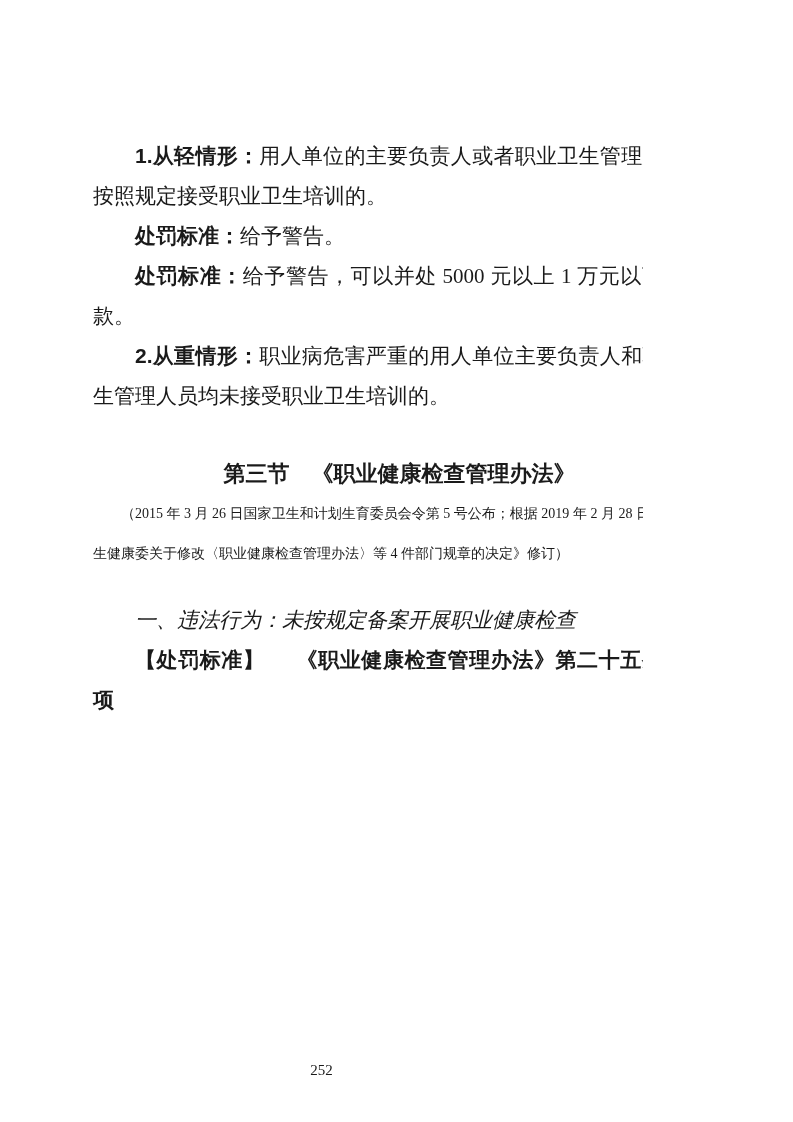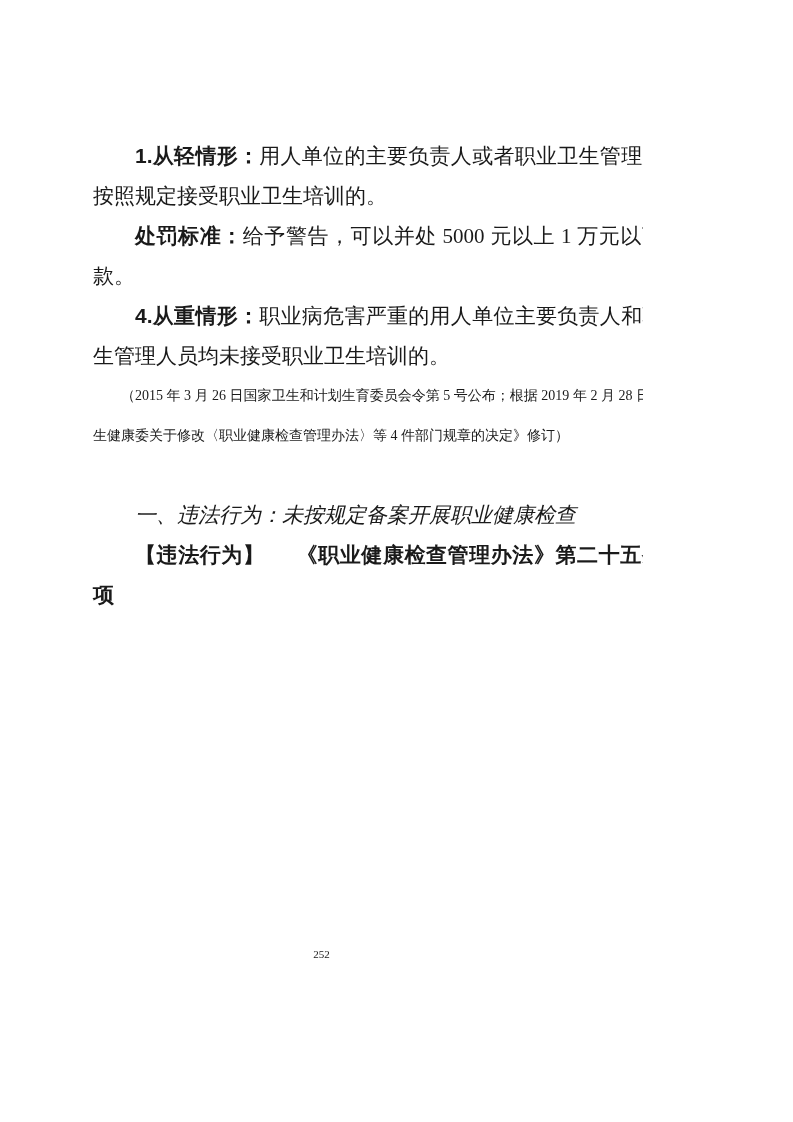--- a/index.html
+++ b/index.html
@@ -46,21 +46,21 @@
     .section-number { margin-right: 1em; }
     .section-note {
       margin: 0;
       font-size: 14px;
       line-height: 40px;
       text-indent: 2em;
       text-align: justify;
       text-justify: inter-ideograph;
     }
     .violation-heading {
-      margin: 39px 0 0 0;
+      margin: 26px 0 0 0;
       font-size: 21px;
       line-height: 40px;
       text-indent: 2em;
       font-style: italic; 
     }
     .basis-para {
       margin: 0;
       font-size: 21px;
       line-height: 40px;
       text-indent: 2em;
@@ -68,55 +68,61 @@
       text-justify: inter-ideograph;
       font-weight: bold;
       font-family: "Liberation Sans", "DejaVu Sans", sans-serif;
     }
     .basis-gap {
       display: inline-block;
       width: 1.5em;
     }
     .page-number {
       position: absolute;
-      top: 944px;
+      top: 1060px;
       left: 0;
       width: 100%;
       text-align: center;
-      font-size: 11px;
+      font-size: 15px;
       line-height: 20px;
       color: #1a1a1a;
     }
   </style>
 </head>
 <body>
 
 <div class="page">
   <div class="content">
 
     <p class="body-para">
       <span class="para-label">1.从轻情形：</span><span>用人单位的主要负责人或者职业卫生管理人员未按照规定接受职业卫生培训的。</span>
     </p>
 
+    <p class="body-para">
+      <span class="para-label">处罚标准：</span><span>给予警告。</span>
+    </p>
 
 
     <p class="body-para">
       <span class="para-label">处罚标准：</span><span>给予警告，可以并处 5000 元以上 1 万元以下的罚款。</span>
     </p>
 
     <p class="body-para">
-      <span class="para-label">4.从重情形：</span><span>职业病危害严重的用人单位主要负责人和职业卫生管理人员均未接受职业卫生培训的。</span>
+      <span class="para-label">2.从重情形：</span><span>职业病危害严重的用人单位主要负责人和职业卫生管理人员均未接受职业卫生培训的。</span>
     </p>
 
 
+    <h2 class="section-heading">
+      <span class="section-number">第三节</span><span>《职业健康检查管理办法》</span>
+    </h2>
 
     <p class="section-note">（2015 年 3 月 26 日国家卫生和计划生育委员会令第 5 号公布；根据 2019 年 2 月 28 日《国家卫生健康委关于修改〈职业健康检查管理办法〉等 4 件部门规章的决定》修订）</p>
 
     <p class="violation-heading">一、违法行为：未按规定备案开展职业健康检查</p>
 
     <p class="basis-para">
-      <span>【违法行为】</span><span class="basis-gap"></span><span>《职业健康检查管理办法》第二十五条第一项</span>
+      <span>【处罚标准】</span><span class="basis-gap"></span><span>《职业健康检查管理办法》第二十五条第一项</span>
     </p>
 
   </div>
 
   <div class="page-number">252</div>
 </div>
 
 </body></html>

